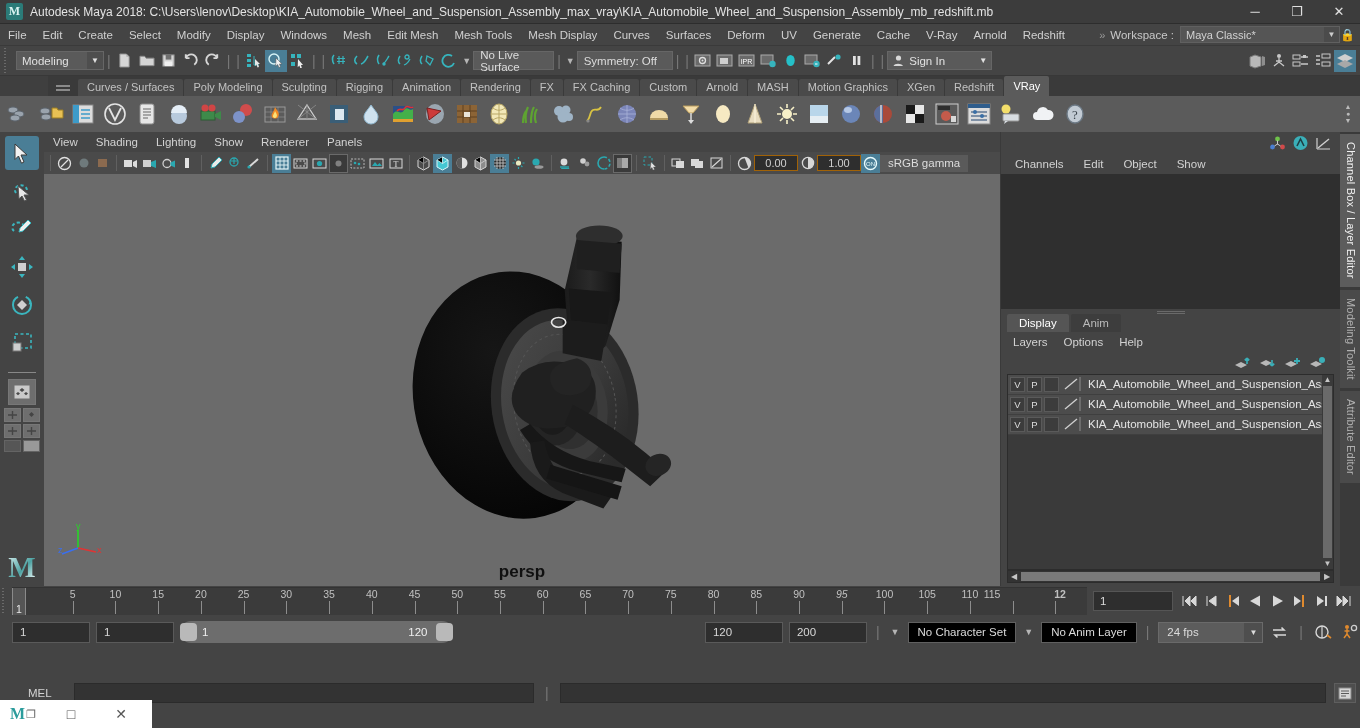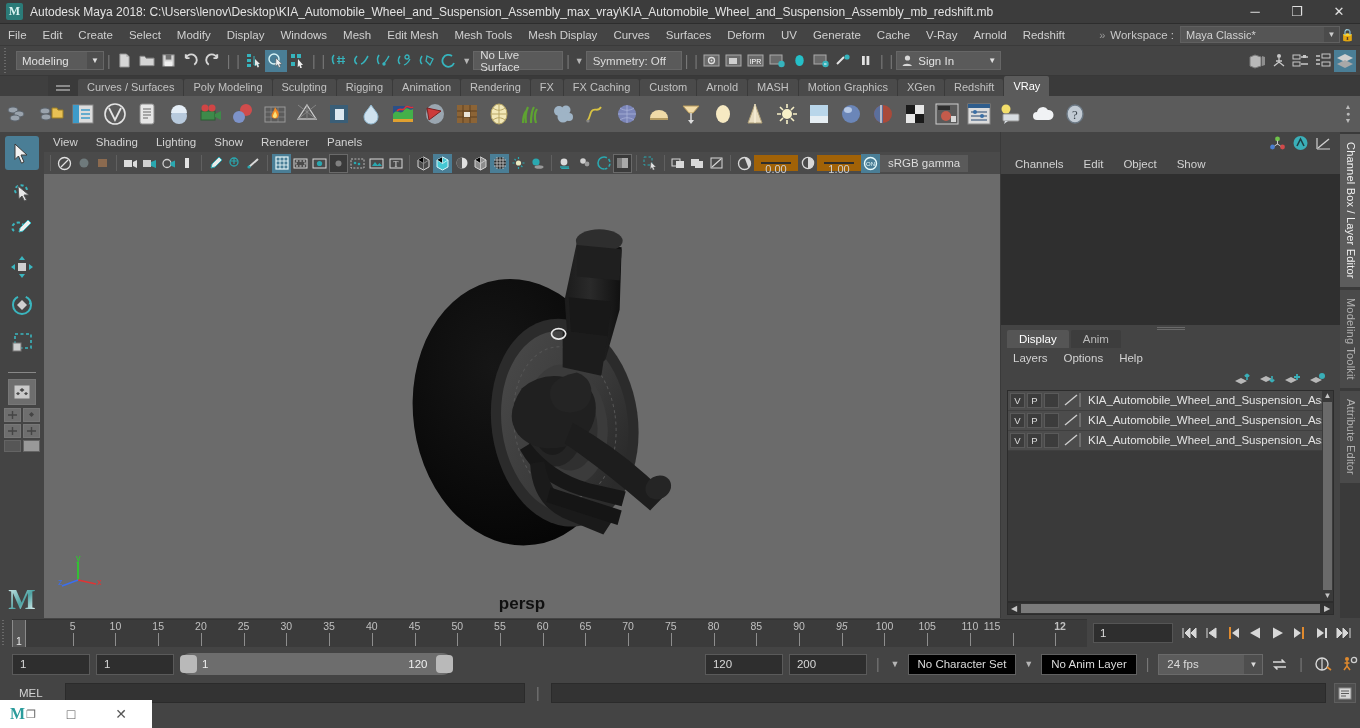--- a/index.html
+++ b/index.html
@@ -119,21 +119,21 @@
   
   .vpcol { flex:1 1 auto; display:flex; flex-direction:column; min-width:0; }
   .vp-menubar { height:20px; background:#444; display:flex; align-items:center; flex:none; }
   .vp-menu { padding:0 9px; font-size:11.5px; color:#d2d2d2; line-height:20px; }
   .vp-toolbar { height:22px; background:#4a4a4a; display:flex; align-items:center;
      flex:none; padding:0 2px; gap:0px; }
   .vb { width:19px; height:19px; display:flex; align-items:center; justify-content:center; flex:none; }
   .vb.on { background:#4a7e96; }
   .vb.ondark { background:#3a3a3a; border:1px solid #6a6a6a; }
   .vsep { width:1px; height:16px; background:#606060; margin:0 4px; flex:none; }
-  .vnum { width:44px; height:16px; background:#2e2e2e; border:7px solid #a16207;
+  .vnum { width:44px; height:16px; background:#2e2e2e; border:1px solid #a16207;
      font-size:11px; color:#cfcfcf; text-align:center; line-height:15px; flex:none; }
   .gammafield { height:17px; background:#5a5a5a; padding:0 8px; font-size:11.5px;
      color:#dcdcdc; line-height:17px; flex:none; }
 
   .viewport { flex:1 1 auto; background:#6b6b6b; position:relative; overflow:hidden; min-height:0; }
   .persp-label { position:absolute; bottom:4px; left:50%; transform:translateX(-50%);
      font-size:17px; color:#101010; font-weight:bold; }
 
   
   .rightcol { width:340px; flex:none; display:flex; flex-direction:column;
@@ -206,21 +206,21 @@
   .small-arrow { font-size:9px; color:#b5b5b5; padding:0 2px; }
   .combo-flat { height:21px; background:#000000; border:1px solid #606060; font-size:11.5px;
      color:#dcdcdc; line-height:19px; padding:0 9px; flex:none; }
   .combo-drop { height:21px; background:#5c5c5c; border:1px solid #6a6a6a; font-size:11.5px;
      color:#dcdcdc; display:flex; align-items:center; padding-left:8px; flex:none; width:105px;}
   .combo-drop .arr { margin-left:auto; width:18px; height:19px; background:#4e4e4e;
      text-align:center; line-height:19px; font-size:8px; }
 
   
   .cmdrow { height:26px; background:#444; display:flex; align-items:center; flex:none; gap:8px;
-     padding-left:19px; padding-right:4px; }
+     padding-left:28px; padding-right:4px;margin-top:32px; }
   .mel-label { font-size:11.5px; color:#d2d2d2; width:38px; }
   .cmd-input { height:20px; background:#333; border:1px solid #2b2b2b; flex:none; }
   .cmd-in1 { width:460px; }
   .cmd-in2 { flex:1 1 auto; }
   .cmd-icon { width:22px; height:20px; background:#4e4e4e; border:1px solid #5e5e5e;
      display:flex; align-items:center; justify-content:center; flex:none; }
   .help-line { height:22px; background:#444; flex:none; }
 
   
   .taskbar { position:absolute; left:0; bottom:0; width:152px; height:28px; background:#fff;
@@ -376,21 +376,21 @@
           <path d="M3 3c-2 3-2 6 0 8" stroke="#36b4bd" stroke-width="1.5" fill="none"></path>
           <path d="M8 3l6 3-3 6-4-4z" fill="none" stroke="#36b4bd" stroke-width="1.3"></path>
         </svg>
     </div>
     <div class="tbtn">
       <svg width="17" height="15" viewBox="0 0 17 15">
           <path d="M11 3a6 6 0 1 0 2 7" stroke="#36b4bd" stroke-width="1.8" fill="none"></path>
         </svg>
     </div>
     <span class="small-arrow">▼</span>
-    <div class="txtfield" style="width:90px">No Live Surface</div>
+    <div class="txtfield" style="width:81px">No Live Surface</div>
     <span class="brk">|</span>
     <span class="small-arrow">▼</span>
     <div class="txtfield" style="width:96px">Symmetry: Off</div>
     <span class="brk">|</span>
     <span class="brk">|</span>
 
     <div class="tbtn">
       <svg width="17" height="15" viewBox="0 0 17 15">
           <rect x="1" y="2" width="15" height="11" fill="#6a6a6a" stroke="#aaa"></rect>
           <circle cx="8.5" cy="7.5" r="3" fill="none" stroke="#e0e0e0" stroke-width="1.3"></circle>

